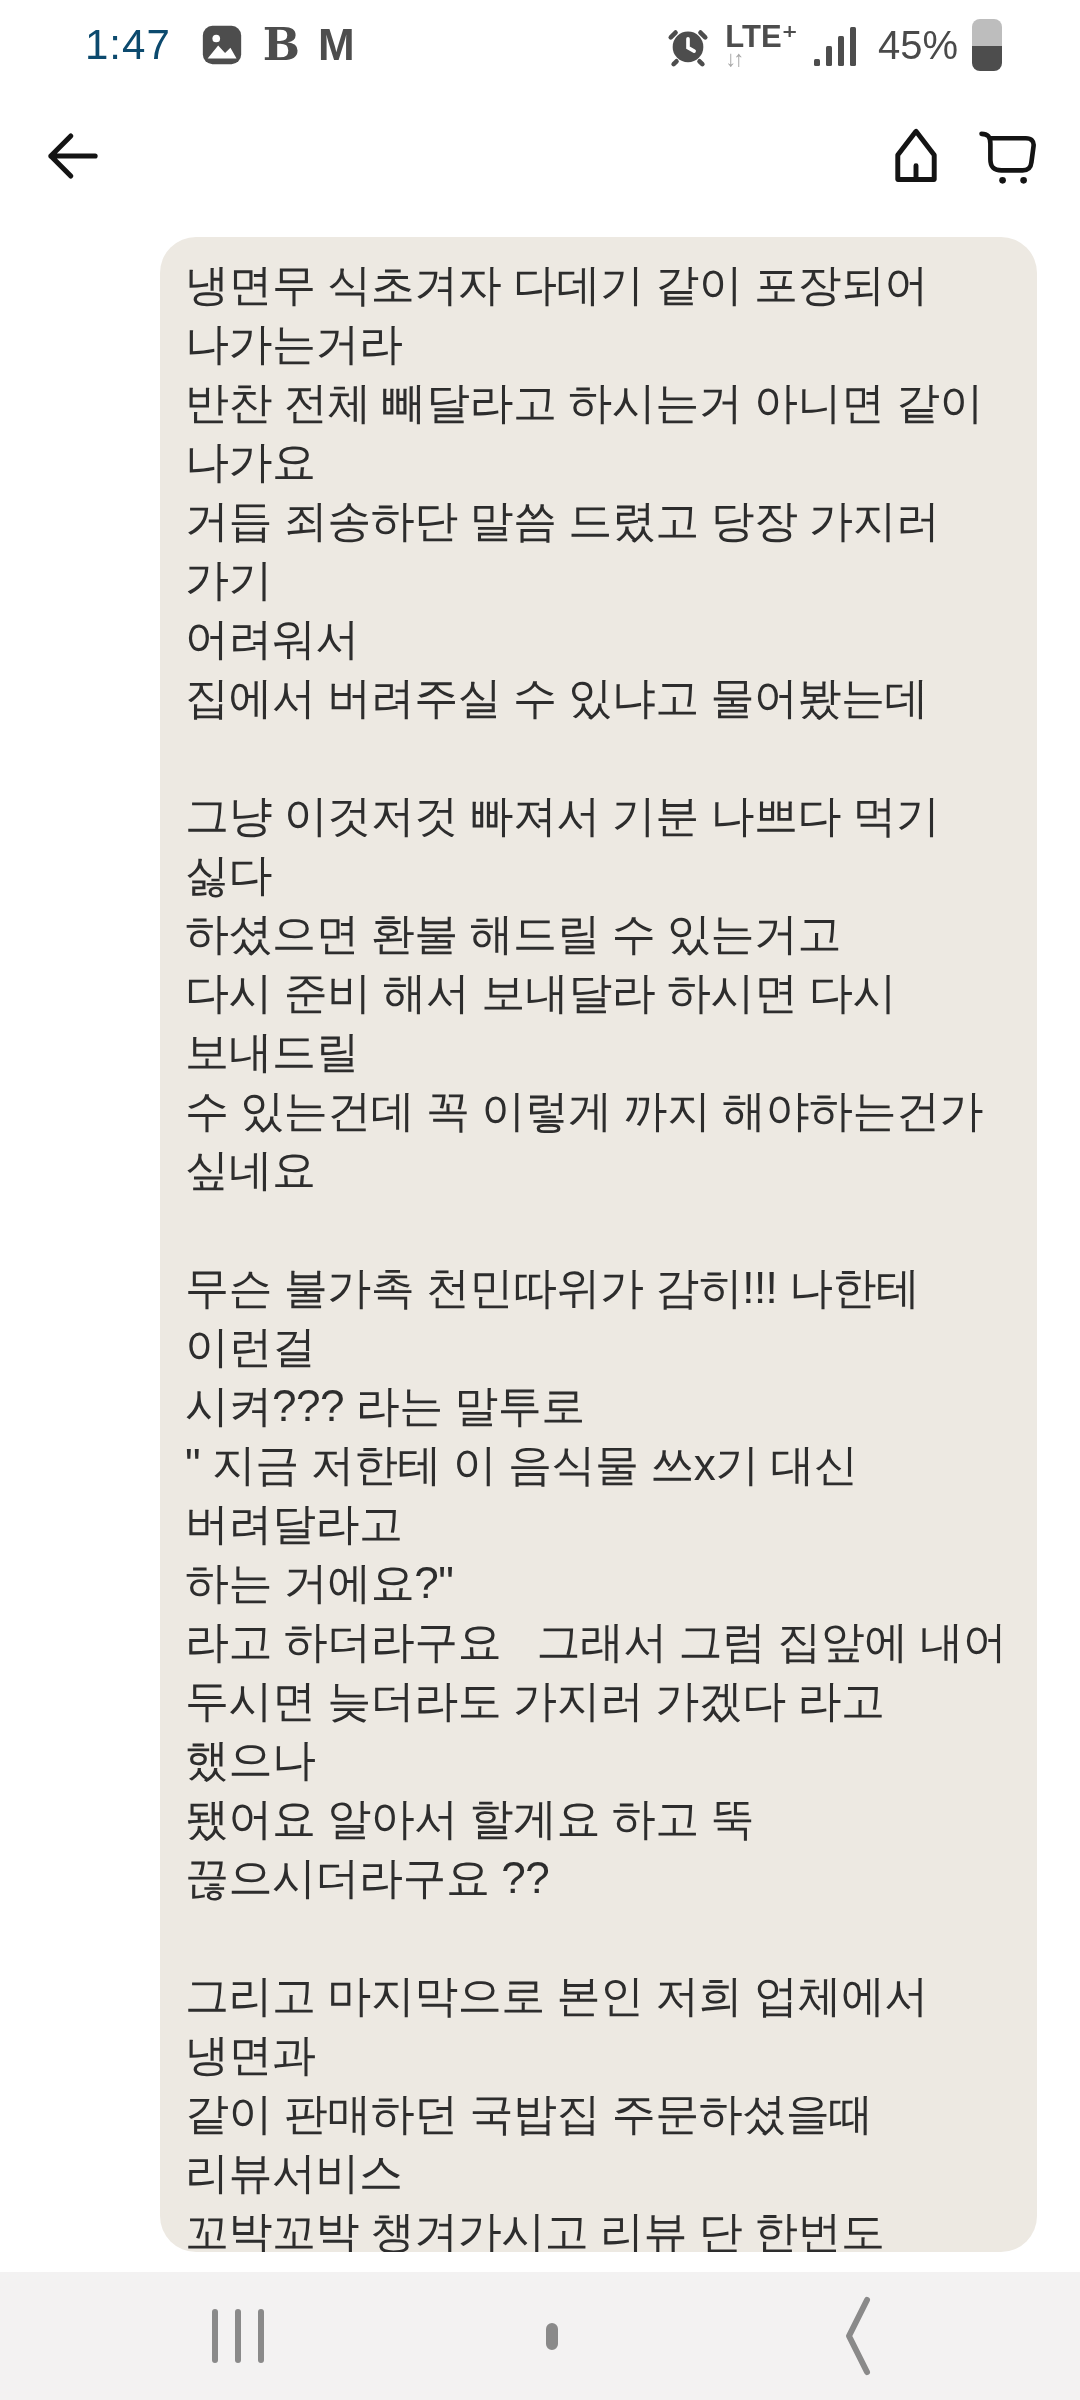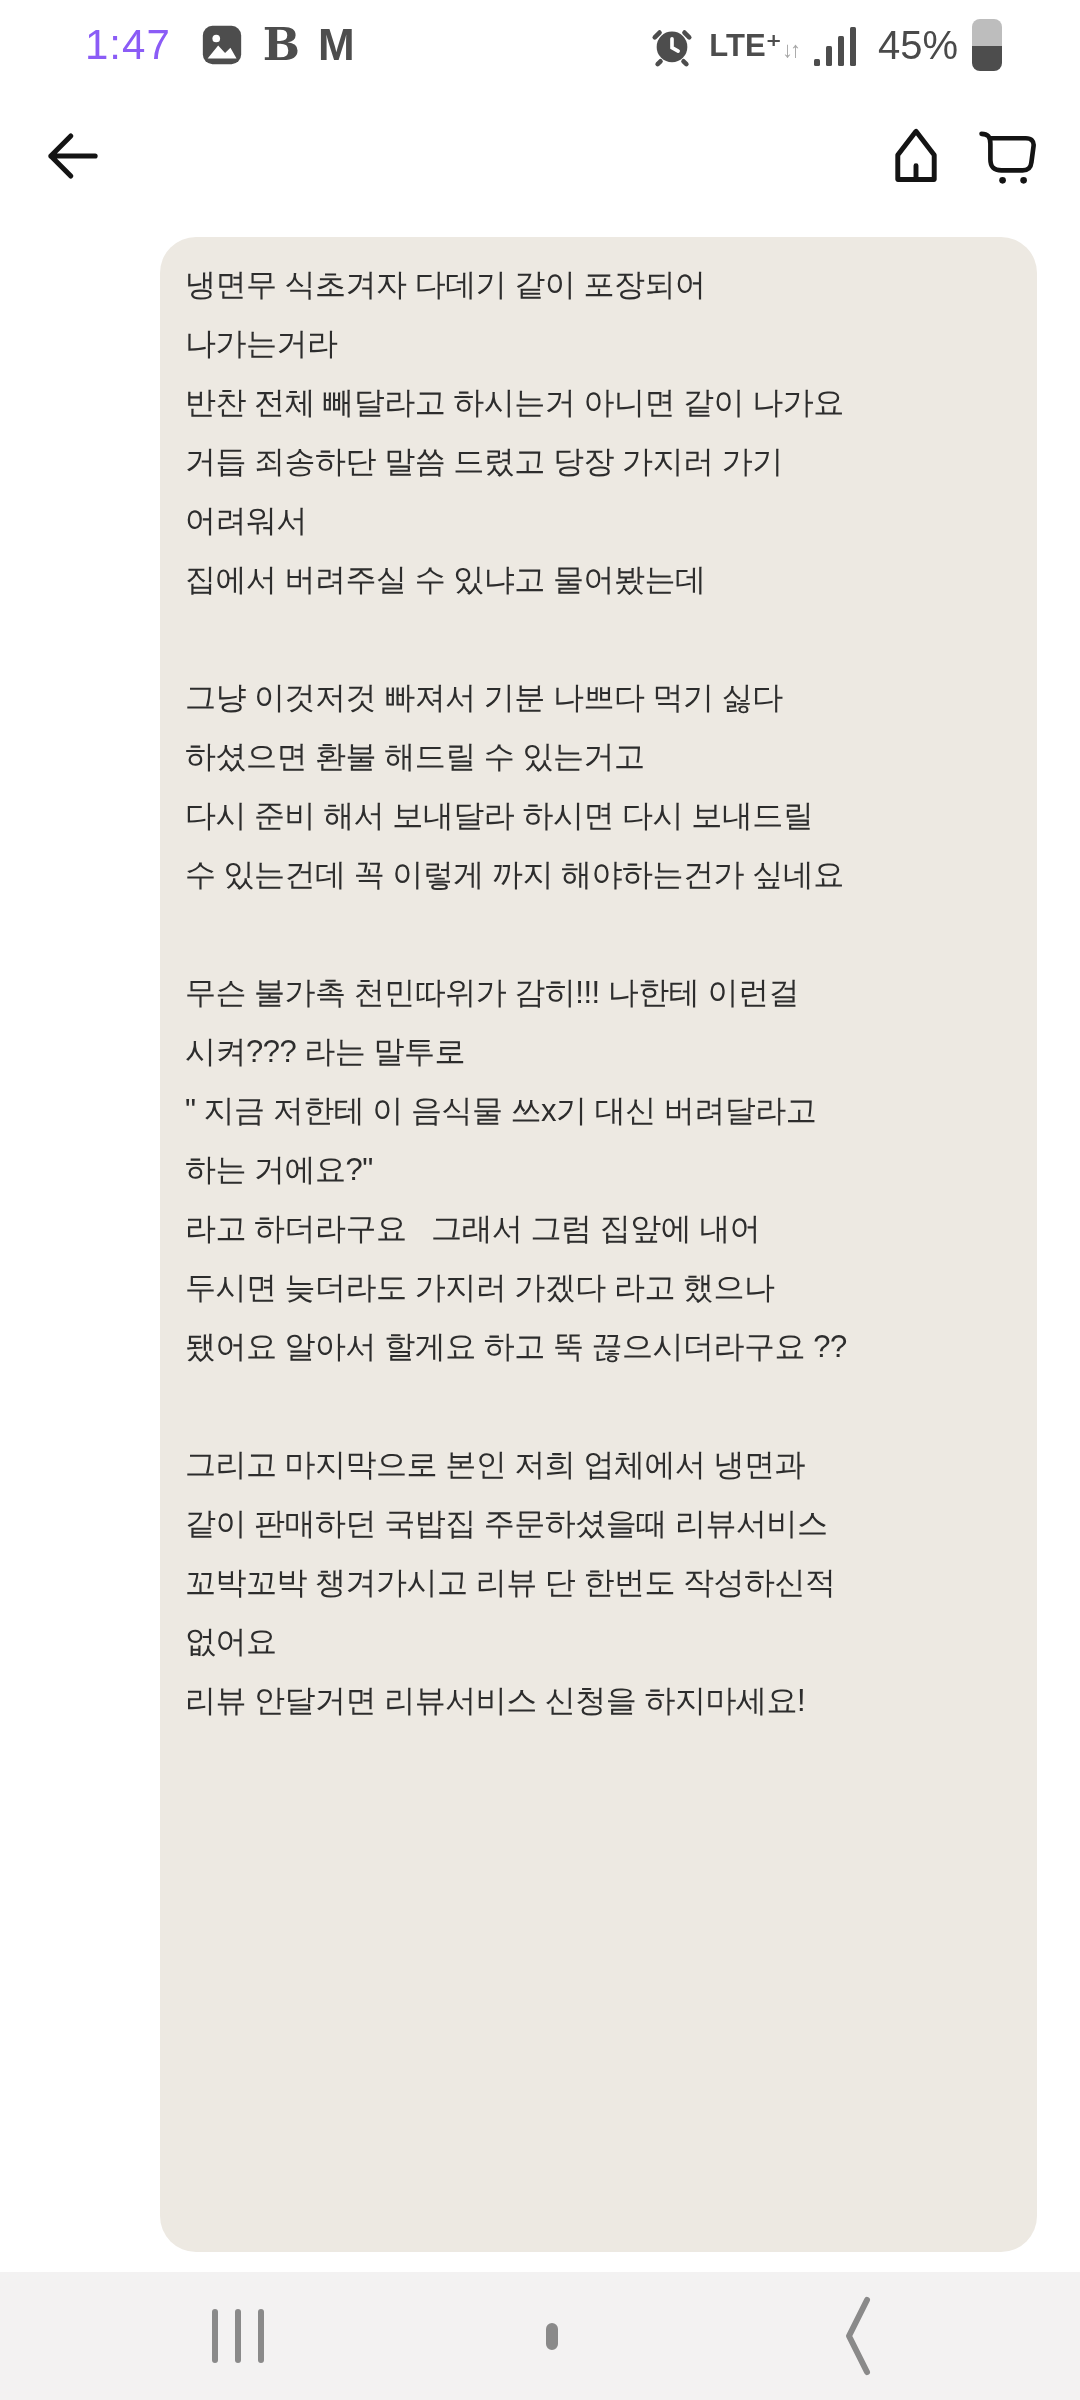--- a/index.html
+++ b/index.html
@@ -12,31 +12,31 @@
   }
 
   
   .status-bar {
     height: 90px;
     display: flex;
     align-items: center;
     padding: 0 78px 0 85px;
     color: #434343;
   }
-  .status-time { font-size: 42px; color: #8b5cf6; letter-spacing: 1px; }
+  .status-time { font-size: 42px; color: #0c4a6e; letter-spacing: 1px; }
   .status-left-icons { display: flex; align-items: center; gap: 18px; margin-left: 28px; }
   .badge-b {
     font-size: 44px; font-weight: 900; color: #4d4d4d;
     font-family: "DejaVu Serif", serif; line-height: 1;
   }
   .badge-m {
     font-size: 44px; font-weight: 700; color: #4d4d4d; line-height: 1;
   }
   .status-right { margin-left: auto; display: flex; align-items: center; gap: 14px; }
-  .lte-wrap { display: flex; flex-direction: row; align-items: flex-end; line-height: 1; }
+  .lte-wrap { display: flex; flex-direction: column; align-items: flex-start; line-height: 1; }
   .lte-label { font-size: 31px; font-weight: 700; color: #4d4d4d; letter-spacing: 0; }
   .lte-arrows { font-size: 22px; color: #a8a8a8; margin-top: -4px; letter-spacing: -3px; }
   .battery-pct { font-size: 40px; color: #4a4a4a; }
   .battery {
     width: 30px; height: 52px; border-radius: 8px; overflow: hidden;
     display: flex; flex-direction: column;
   }
   .battery .b-top { flex: 51; background: #bdbdbd; }
   .battery .b-bottom { flex: 49; background: #4d4d4d; }
 
@@ -55,21 +55,21 @@
     position: absolute;
     left: 160px; top: 15px;
     width: 877px; height: 2015px;
     background: #EDE9E2;
     border-radius: 36px;
     padding: 18px 22px 100px 25px;
     overflow: hidden;
   }
   .para {
     white-space: pre-wrap;
-    font-size: 31px;
+    font-size: 44px;
     line-height: 59px;
     color: #2d2d2d;
     letter-spacing: -0.5px;
     margin-bottom: 59px;
     word-break: keep-all;
   }
   .para:last-child { margin-bottom: 0; }
 
   
   .gesture-bar {

